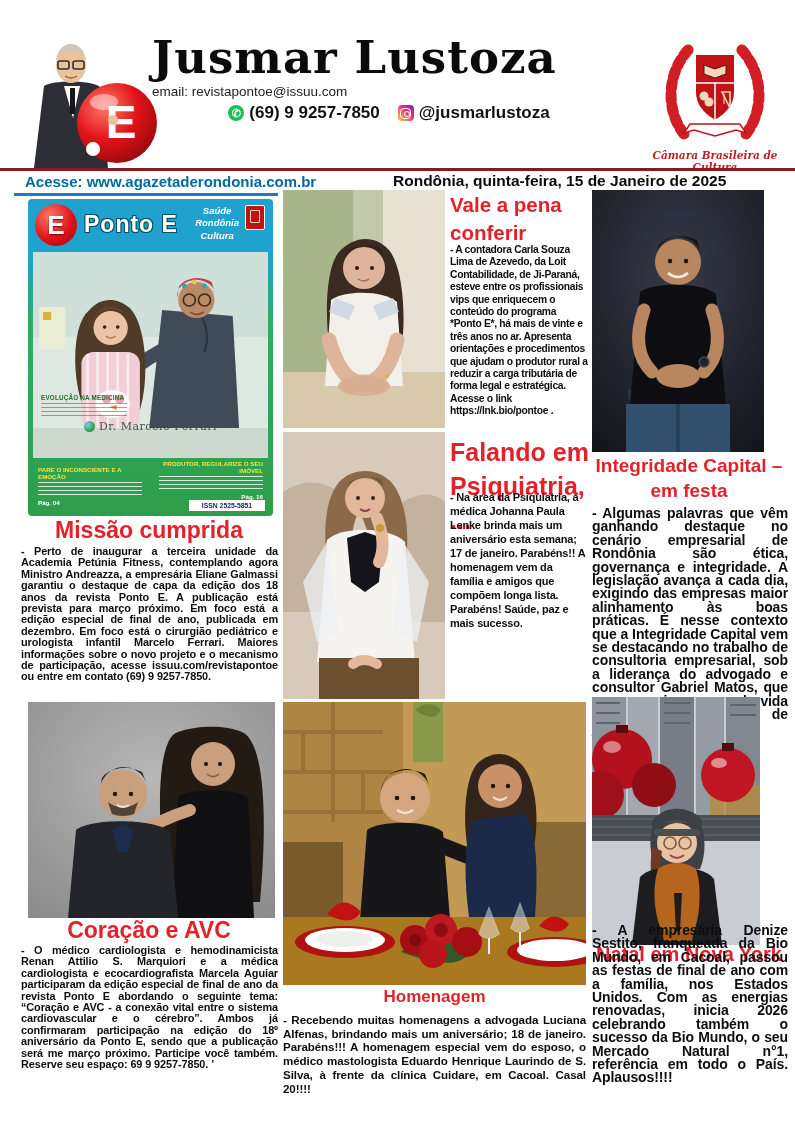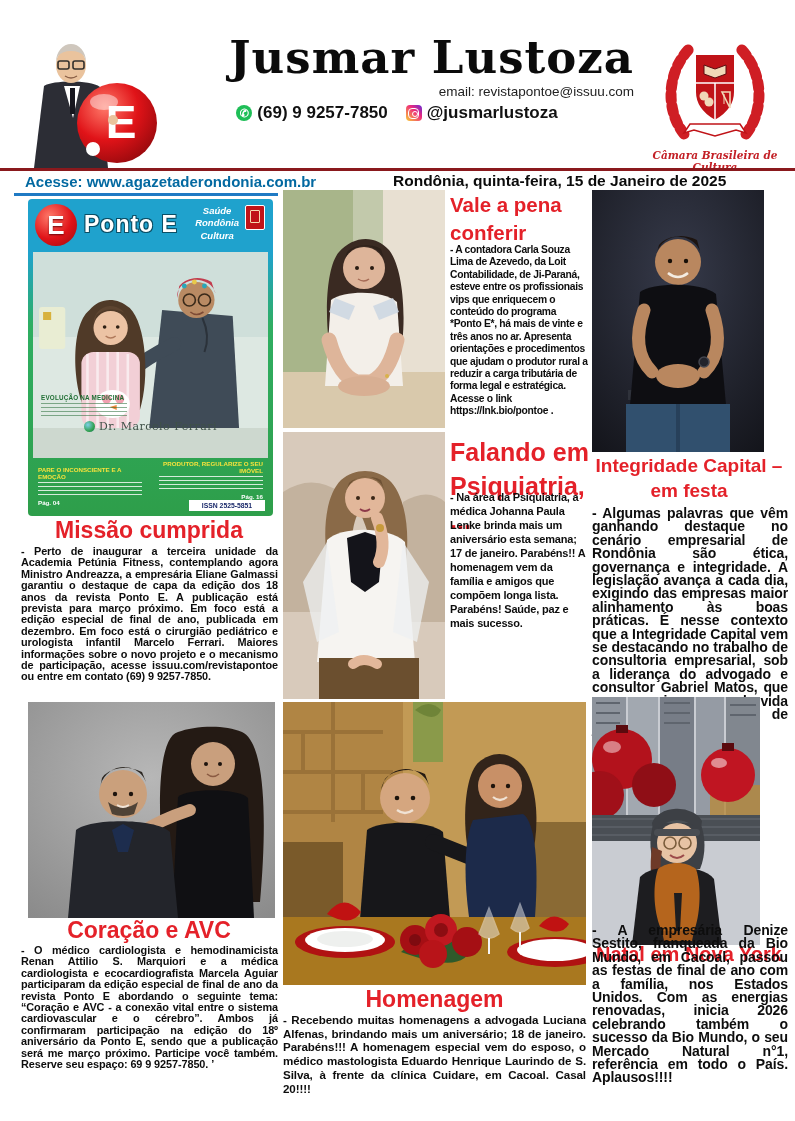--- a/index.html
+++ b/index.html
@@ -1,21 +1,21 @@
 <!DOCTYPE html>
 <html><head>
 <meta charset="utf-8">
 <style>
   html,body{margin:0;padding:0;background:#ffffff;}
   .page{position:relative;width:795px;height:1121px;background:#fff;overflow:hidden;
         font-family:"Liberation Sans",sans-serif;}
   .abs{position:absolute;}
 
   
-  .masthead-center{left:160px;top:34px;width:474px;text-align:right;}
+  .masthead-center{left:152px;top:34px;width:474px;text-align:left;}
   .masthead-title{font-family:"DejaVu Serif",serif;font-weight:bold;font-size:45px;
                   color:#0b0b0b;letter-spacing:1px;line-height:1.05;}
   .acesse-row{margin-top:4px;display:flex;align-items:flex-end;justify-content:center;gap:7px;}
   .acesse-label{font-size:8px;font-weight:bold;color:#222;letter-spacing:1px;padding-bottom:6px;position:relative;}
   .mobile-icon{display:block;margin:0 auto 2px auto;width:7px;height:11px;border:1.4px solid #333;border-radius:2px;position:relative;}
   .mobile-icon::after{content:"";position:absolute;left:1px;bottom:0.5px;width:3px;height:1.4px;background:#333;}
   .site-url{font-size:28px;font-style:italic;color:#1a1a1a;letter-spacing:0.5px;}
   .email-line{font-size:13.5px;color:#222;margin-top:3px;}
   .contact-row{margin-top:4px;display:flex;align-items:center;justify-content:center;gap:18px;}
   .contact-item{display:flex;align-items:center;gap:5px;font-size:17px;font-weight:bold;color:#111;}
@@ -334,21 +334,21 @@
       <circle cx="184" cy="240" r="15" fill="#a50f14"></circle>
         <circle cx="150" cy="252" r="14" fill="#b81419"></circle>
       <circle cx="158" cy="228" r="7" fill="#8c0d12"></circle>
         <circle cx="132" cy="238" r="6" fill="#7e0b10"></circle>
       <path d="M196 232 l10 -26 l10 26 q-10 8 -20 0 Z" fill="#e8e8e8" opacity="0.5" stroke="#f5f5f5" stroke-width="1.5"></path>
       <path d="M228 226 l9 -24 l9 24 q-9 8 -18 0 Z" fill="#e8e8e8" opacity="0.5" stroke="#f5f5f5" stroke-width="1.5"></path>
       <line x1="206" y1="236" x2="206" y2="252" stroke="#f5f5f5" stroke-width="2"></line>
       <line x1="237" y1="230" x2="237" y2="246" stroke="#f5f5f5" stroke-width="2"></line>
     </svg>
   </div>
-  <div class="abs red-title center" style="left:283px;top:987px;width:303px;font-size:23px;">Homenagem</div>
+  <div class="abs red-title center" style="left:283px;top:987px;width:303px;font-size:17px;">Homenagem</div>
   <div class="abs body-text homenagem-body" style="left:283px;top:1013px;width:303px;">- Recebendo muitas homenagens a advogada Luciana Alfenas, brindando mais um aniversário; 18 de janeiro. Parabéns!!! A homenagem especial vem do esposo, o médico mastologista Eduardo Henrique Laurindo de S. Silva, à frente da clínica Cuidare, em Cacoal. Casal 20!!!!</div>
 
   <div class="abs photo" style="left:592px;top:190px;width:172px;height:262px;">
     <svg viewBox="0 0 172 262" preserveAspectRatio="none">
       <defs>
           <radialGradient id="darkg" cx="50%" cy="32%" r="85%">
         <stop offset="0" stop-color="#363a4a"></stop>
             <stop offset="1" stop-color="#13141a"></stop>
           </radialGradient>
         </defs>

